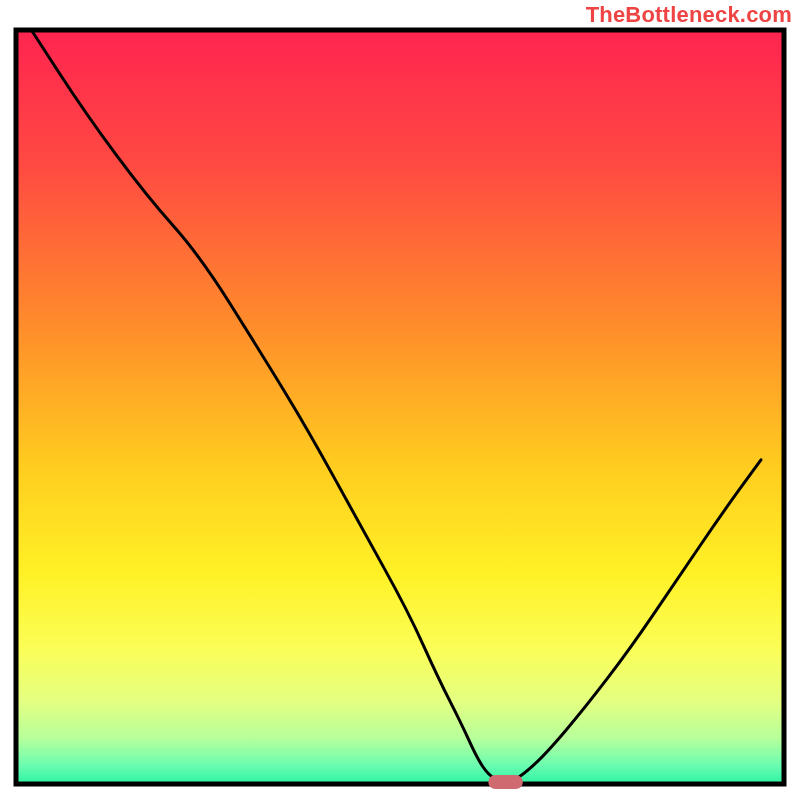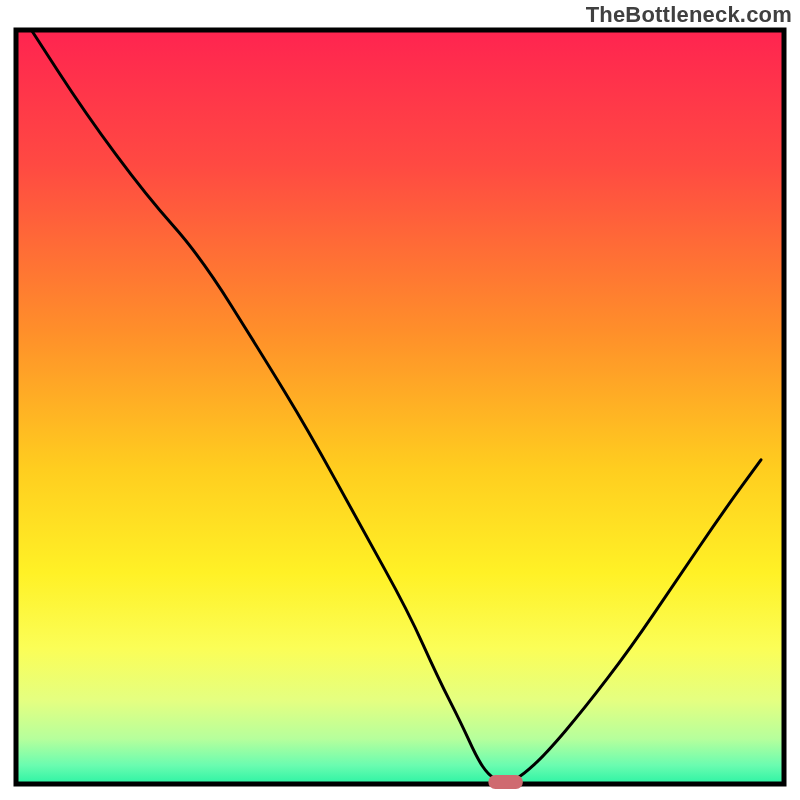--- a/index.html
+++ b/index.html
@@ -15,21 +15,21 @@
     position: relative;
     width: 800px;
     height: 800px;
   }
   .watermark {
     position: absolute;
     top: 2px;
     right: 8px;
     font-size: 22px;
     font-weight: 600;
-    color: #404040;
+    color: #ef4444;
     letter-spacing: 0.2px;
     user-select: none;
   }
   
   svg.plot {
     position: absolute;
     left: 0;
     top: 0;
     width: 800px;
     height: 800px;

